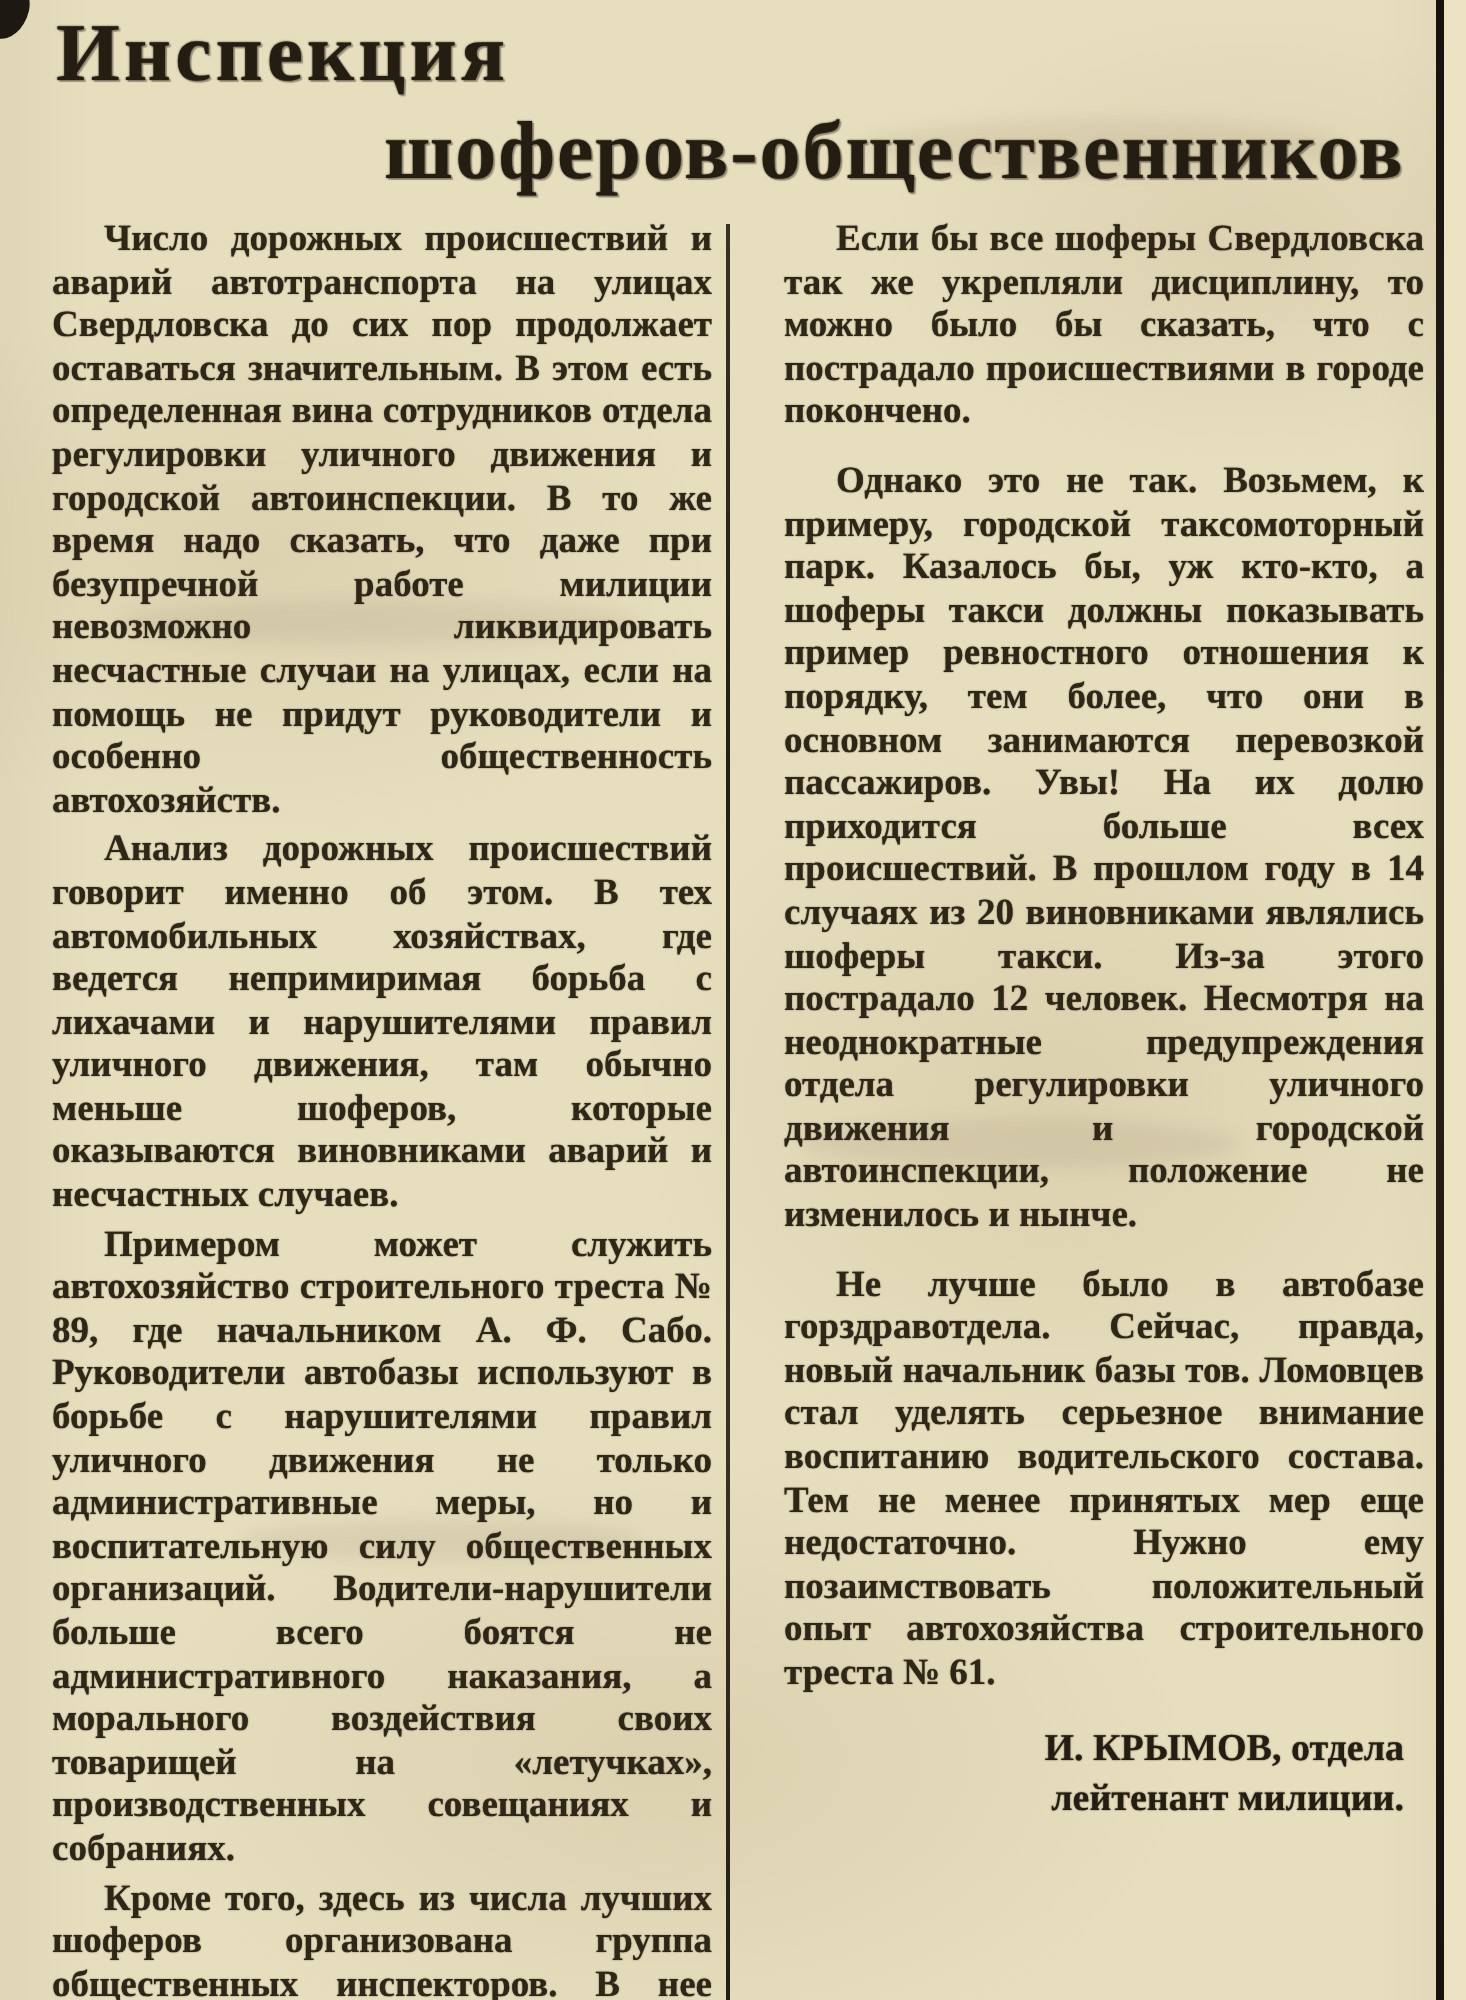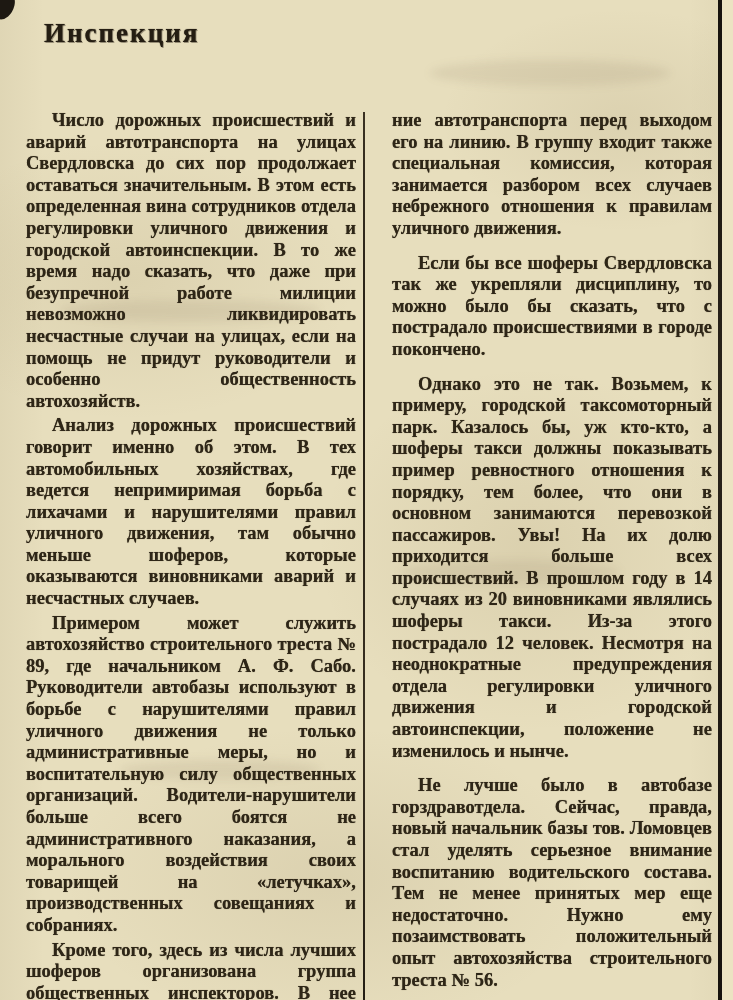--- a/index.html
+++ b/index.html
@@ -30,22 +30,22 @@
     position:absolute;left:722px;top:0;width:11px;height:1000px;
     background:#ece3c2;
   }
   .col-divider{
     position:absolute;left:363px;top:112px;width:2px;height:888px;
     background:linear-gradient(180deg,#3a3122,#241e14 30%,#3a3122 70%,#241e14);
   }
   .smudge{position:absolute;background:rgba(95,80,50,0.09);filter:blur(4px);border-radius:50%;}
   
   .title-line1{
-    position:absolute;left:28px;top:2px;margin:16px;
-    font-size:27px;font-weight:700;letter-spacing:2px;
+    position:absolute;left:28px;top:2px;margin:0;
+    font-size:41px;font-weight:700;letter-spacing:2px;
     color:#241d12;text-shadow:0 0 1px rgba(36,29,18,0.9),1px 1px 0.5px rgba(36,29,18,0.35);
     white-space:nowrap;
   }
   .title-line2{
     position:absolute;left:192px;top:51px;margin:0;
     font-size:41px;font-weight:700;letter-spacing:1px;
     color:#241d12;text-shadow:0 0 1px rgba(36,29,18,0.9),1px 1px 0.5px rgba(36,29,18,0.35);
     white-space:nowrap;
   }
   
@@ -77,32 +77,32 @@
   <div class="edge-strip"></div>
   <div class="right-rule"></div>
   <div class="col-divider"></div>
 
   <div class="smudge" style="left:430px;top:60px;width:240px;height:26px;"></div>
   <div class="smudge" style="left:60px;top:300px;width:260px;height:22px;"></div>
   <div class="smudge" style="left:400px;top:560px;width:220px;height:24px;"></div>
   <div class="smudge" style="left:120px;top:760px;width:200px;height:20px;"></div>
 
   <h1 class="title-line1">Инспекция</h1>
+  <h1 class="title-line2">шоферов-общественников</h1>
 
   <div class="col col-left">
     <p>Число дорожных происшествий и аварий автотранспорта на улицах Свердловска до сих пор продолжает оставаться значительным. В этом есть определенная вина сотрудников отдела регулировки уличного движения и городской автоинспекции. В то же время надо сказать, что даже при безупречной работе милиции невозможно ликвидировать несчастные случаи на улицах, если на помощь не придут руководители и особенно общественность автохозяйств.</p>
     <p>Анализ дорожных происшествий говорит именно об этом. В тех автомобильных хозяйствах, где ведется непримиримая борьба с лихачами и нарушителями правил уличного движения, там обычно меньше шоферов, которые оказываются виновниками аварий и несчастных случаев.</p>
     <p>Примером может служить автохозяйство строительного треста № 89, где начальником А. Ф. Сабо. Руководители автобазы используют в борьбе с нарушителями правил уличного движения не только административные меры, но и воспитательную силу общественных организаций. Водители-нарушители больше всего боятся не административного наказания, а морального воздействия своих товарищей на «летучках», производственных совещаниях и собраниях.</p>
     <p>Кроме того, здесь из числа лучших шоферов организована группа общественных инспекторов. В нее входит 20 человек. Они периодически проверяют техническое состоя-</p>
   </div>
 
   <div class="col col-right">
-    <p class="continuation">ние автотранспорта перед выходом его на линию. В группу входит также специальная комиссия, которая занимается разбором всех случаев небрежного отношения к правилам уличного движения.</p>
     <p>Если бы все шоферы Свердловска так же укрепляли дисциплину, то можно было бы сказать, что с пострадало происшествиями в городе покончено.</p>
     <p>Однако это не так. Возьмем, к примеру, городской таксомоторный парк. Казалось бы, уж кто-кто, а шоферы такси должны показывать пример ревностного отношения к порядку, тем более, что они в основном занимаются перевозкой пассажиров. Увы! На их долю приходится больше всех происшествий. В прошлом году в 14 случаях из 20 виновниками являлись шоферы такси. Из-за этого пострадало 12 человек. Несмотря на неоднократные предупреждения отдела регулировки уличного движения и городской автоинспекции, положение не изменилось и нынче.</p>
-    <p>Не лучше было в автобазе горздравотдела. Сейчас, правда, новый начальник базы тов. Ломовцев стал уделять серьезное внимание воспитанию водительского состава. Тем не менее принятых мер еще недостаточно. Нужно ему позаимствовать положительный опыт автохозяйства строительного треста № 56.</p>
+    <p>Не лучше было в автобазе горздравотдела. Сейчас, правда, новый начальник базы тов. Ломовцев стал уделять серьезное внимание воспитанию водительского состава. Тем не менее принятых мер еще недостаточно. Нужно ему позаимствовать положительный опыт автохозяйства строительного треста № 61.</p>
     <div class="byline">
       <div>И. КРЫМОВ, отдела</div>
       <div>лейтенант милиции.</div>
     </div>
   </div>
 
 </div>
 
 </body></html>

